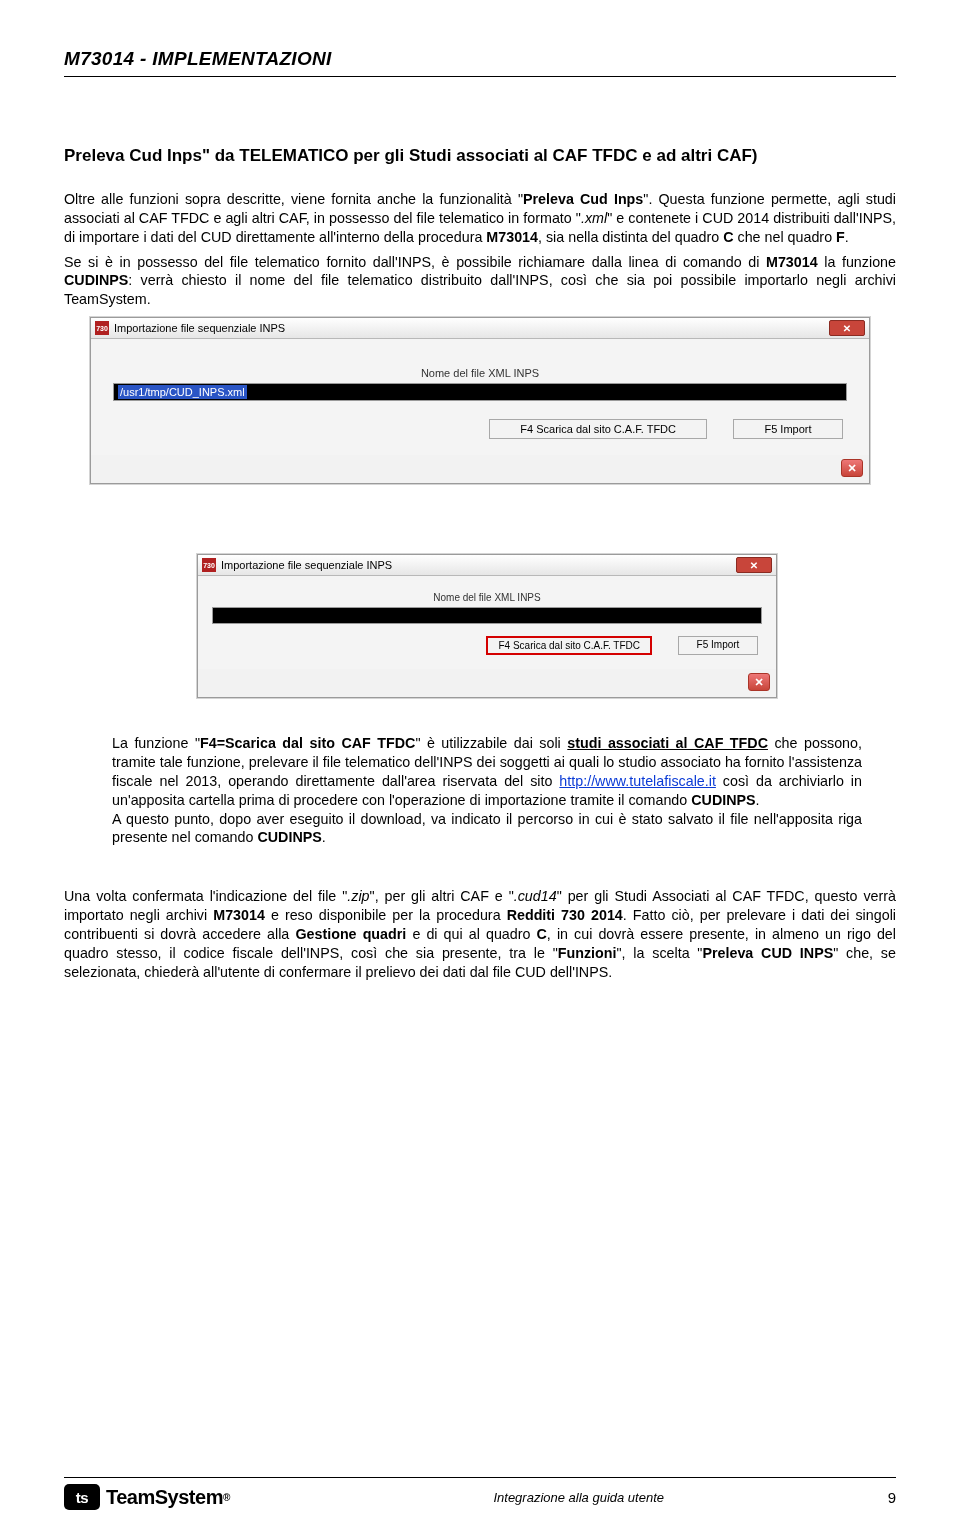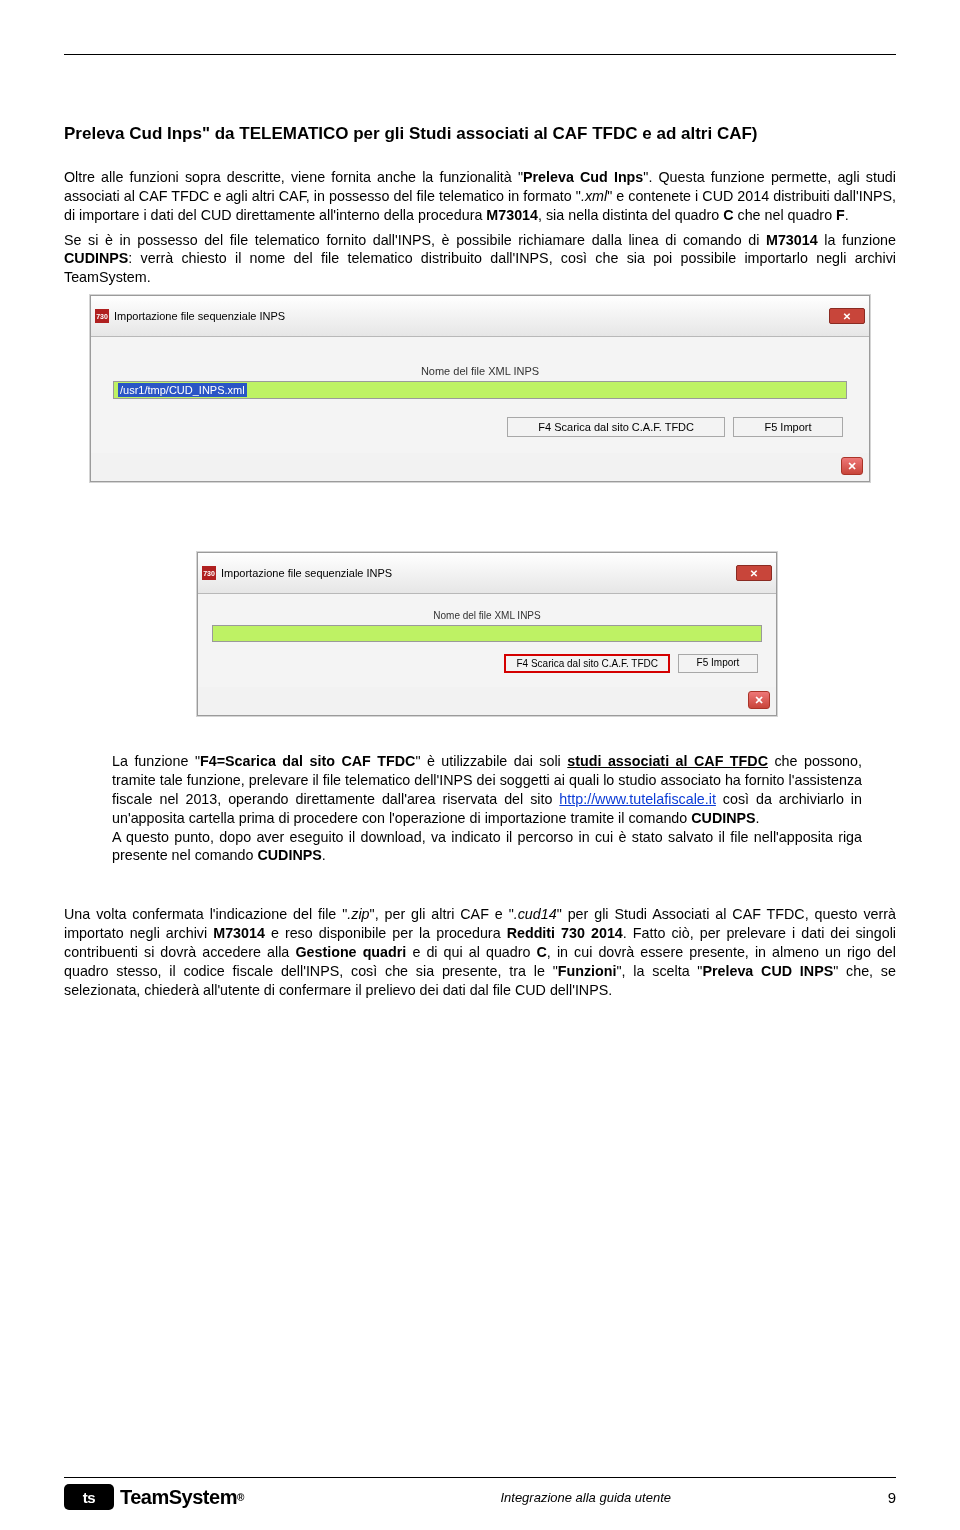--- a/index.html
+++ b/index.html
@@ -46,21 +46,21 @@
     border: 1px solid #9b9b9b;
     background: #f2f2f2;
     box-shadow: 0 0 0 1px #d4d4d4;
     font-size: 11px;
   }
   .win-title {
     display: flex;
     align-items: center;
     justify-content: space-between;
     background: linear-gradient(#fff, #e6e6e6);
-    padding: 12px 4px;
+    padding: 2px 4px;
     border-bottom: 1px solid #b8b8b8;
     font-size: 11px;
   }
   .win-title-left { display:flex; align-items:center; gap:5px; }
   .app-icon {
     width: 14px; height: 14px;
     background: #b02020;
     color: #fff;
     font-size: 7px;
     display:flex; align-items:center; justify-content:center;
@@ -73,21 +73,21 @@
     border-radius: 2px;
     color:#fff;
     font-weight:bold;
     font-size:10px;
     display:flex; align-items:center; justify-content:center;
   }
   .win-body { padding: 28px 22px 10px 22px; background:#f4f4f4; }
   .field-label { text-align:center; font-size:11px; color:#333; margin-bottom:2px; }
   .path-row {
     width:100%;
-    background:#bef264;
+    background:#000000;
     border:1px solid #9a9a9a;
     padding:2px 4px;
     margin: 4px 0 18px 0;
     font-size:11px;
   }
   .path-sel {
     background:#2a55c5;
     color:#fff;
     padding:1px 2px;
   }
@@ -98,20 +98,21 @@
     margin-bottom:6px;
     padding-right:4px;
   }
   .flat-btn {
     border:1px solid #a8a8a8;
     background:#f3f3f3;
     padding:3px 30px;
     font-size:11px;
     min-width:150px;
     text-align:center;
+    margin-left:18px;
   }
   .flat-btn.small { min-width:110px; padding:3px 12px; }
   .lower-close {
     display:flex; justify-content:flex-end;
     padding:4px 6px 6px 6px;
   }
   .red-x {
     width:22px; height:18px;
     border:1px solid #aa3428;
     background:linear-gradient(#e77,#c8453a);
@@ -199,37 +200,38 @@
     justify-content:space-between;
     font-size:14px;
   }
   .ts-logo {
     display:flex; align-items:center;
     font-weight:bold;
     font-size:20px;
     letter-spacing:-0.5px;
   }
   .ts-mark {
-    width:50px; height:26px;
+    width:36px; height:26px;
     background:#000;
     color:#fff;
     border-radius:5px;
     display:flex; align-items:center; justify-content:center;
     font-size:15px;
     margin-right:6px;
     font-weight:bold;
   }
   .ts-reg { font-size:10px; vertical-align: super; }
   .footer-center { font-style:italic; font-size:13px;margin-left:40px; }
   .footer-right { font-size:15px; }
 </style>
 </head>
 <body>
 
 <div class="page">
+  <div class="header-title">M73014 - IMPLEMENTAZIONI</div>
   <hr class="header-rule">
 
   <div class="section-heading">Preleva Cud Inps" da TELEMATICO per gli Studi associati al CAF TFDC e ad altri CAF)</div>
 
   <p class="body-text">
     <span>Oltre alle funzioni sopra descritte, viene fornita anche la funzionalità "</span><strong>Preleva Cud Inps</strong><span>". Questa funzione permette, agli studi associati al CAF TFDC e agli altri CAF, in possesso del file telematico in formato "</span><em>.xml</em><span>" e contenete i CUD 2014 distribuiti dall'INPS, di importare i dati del CUD direttamente all'interno della procedura </span><strong>M73014</strong><span>, sia nella distinta del quadro </span><strong>C</strong><span> che nel quadro </span><strong>F</strong><span>.</span>
   </p>
   <p class="body-text">
     <span>Se si è in possesso del file telematico fornito dall'INPS, è possibile richiamare dalla linea di comando di </span><strong>M73014</strong><span> la funzione </span><strong>CUDINPS</strong><span>: verrà chiesto il nome del file telematico distribuito dall'INPS, così che sia poi possibile importarlo negli archivi TeamSystem.</span>
   </p>

